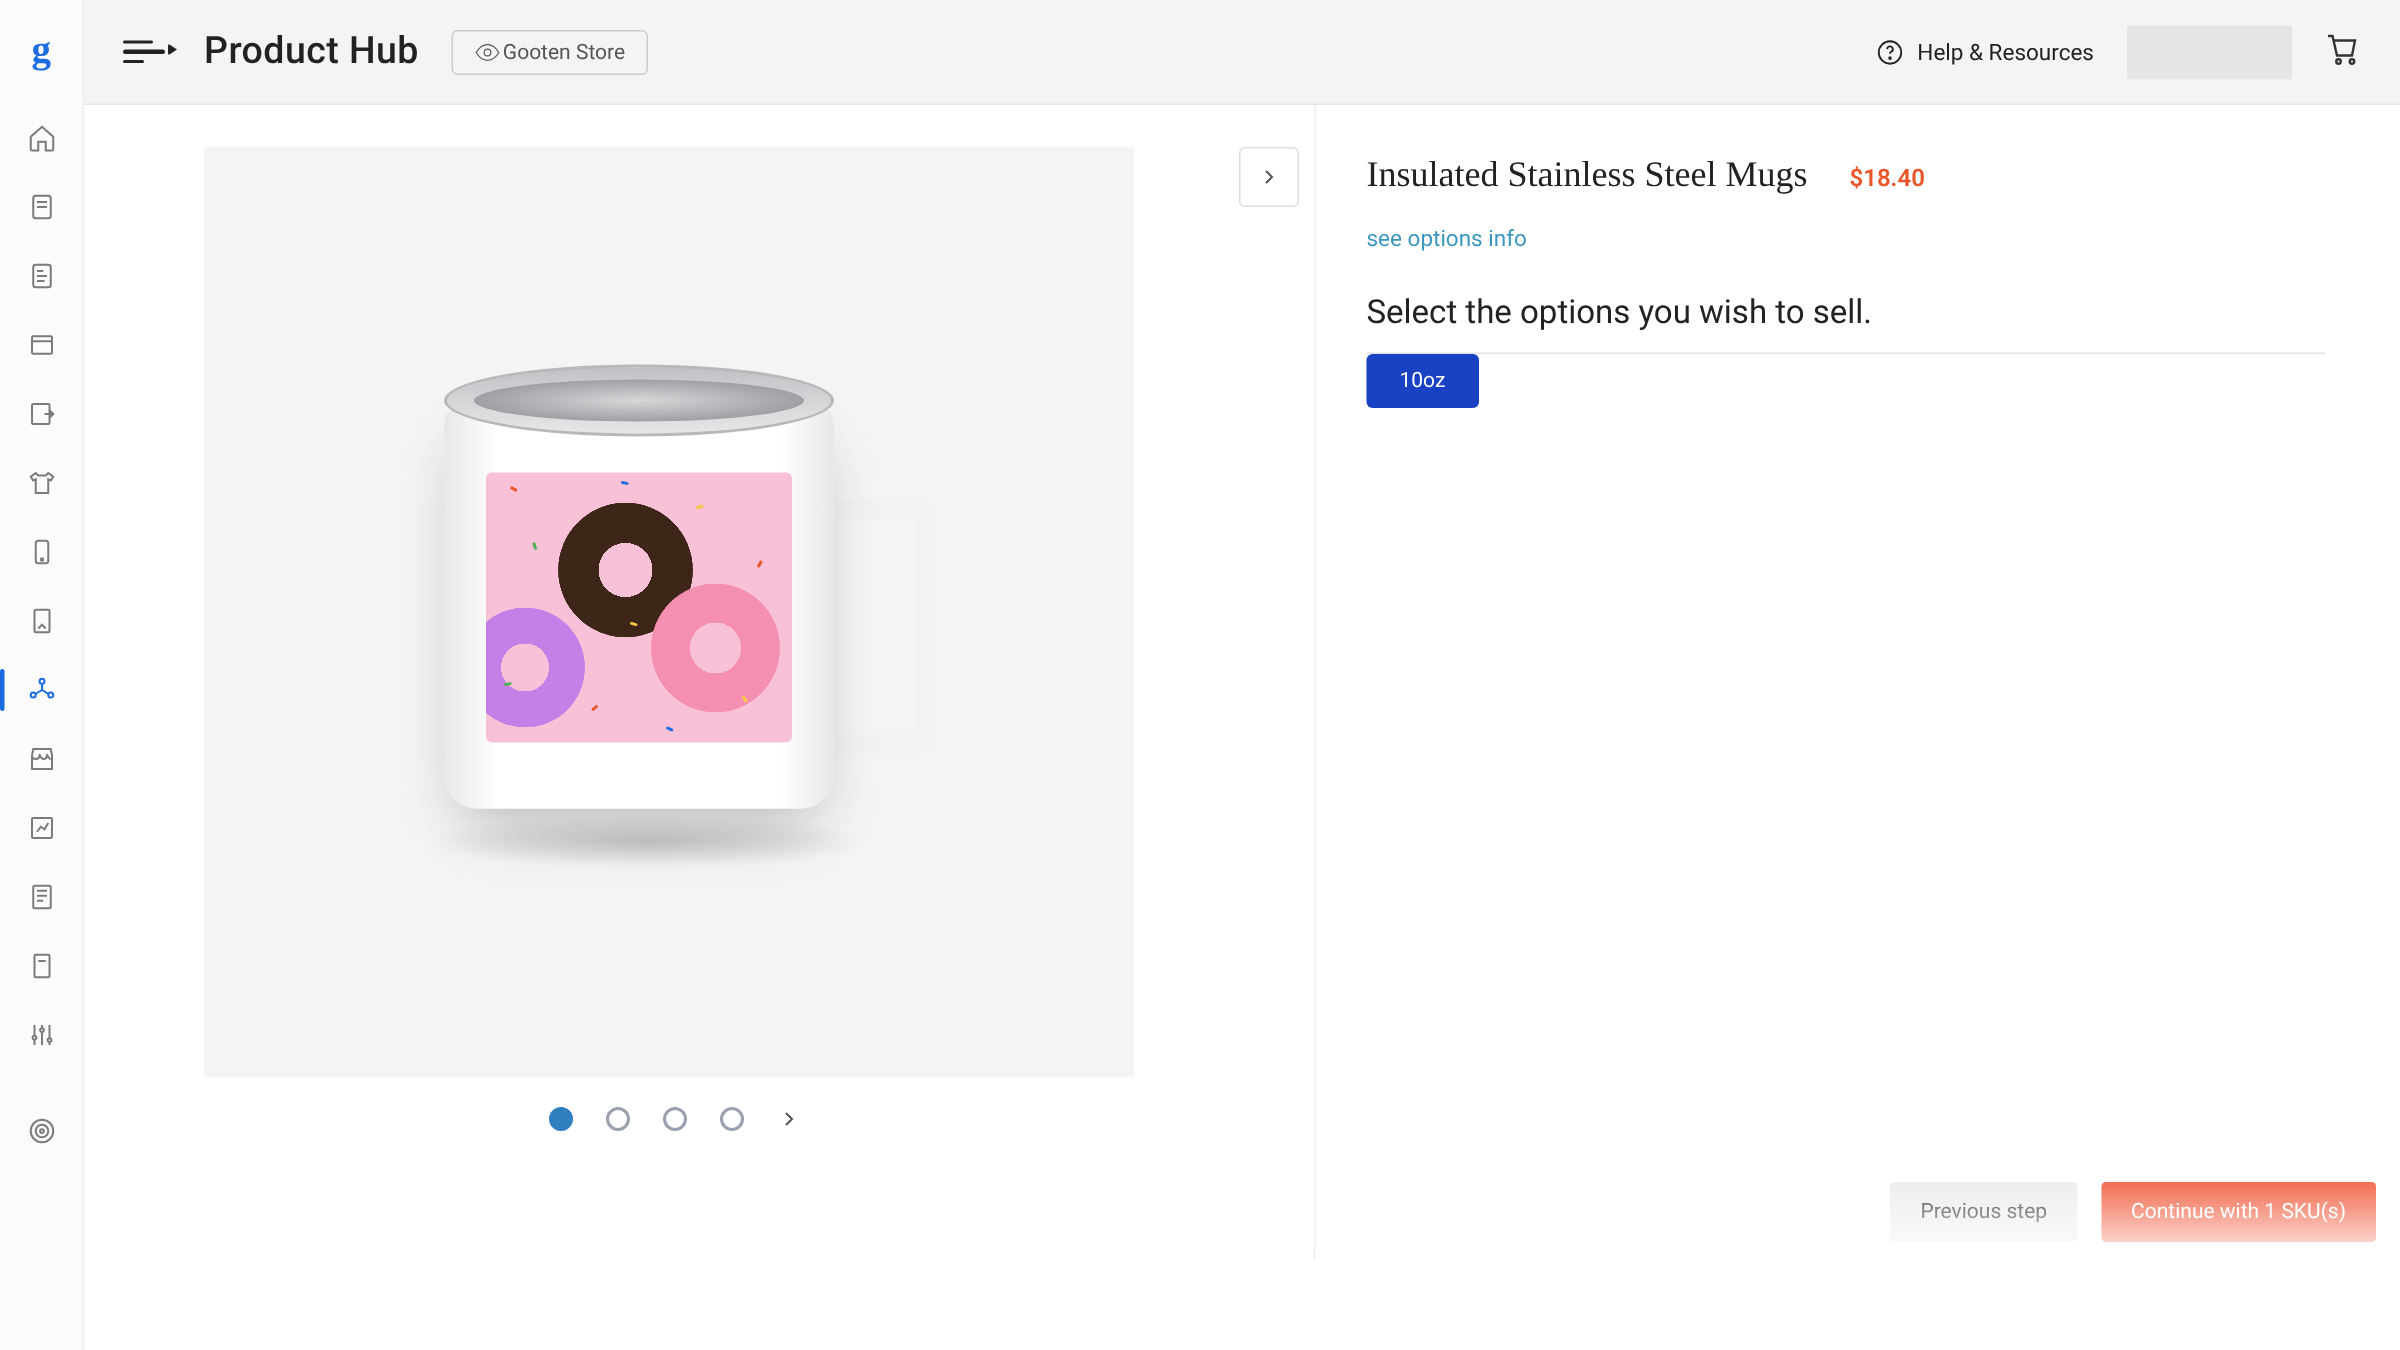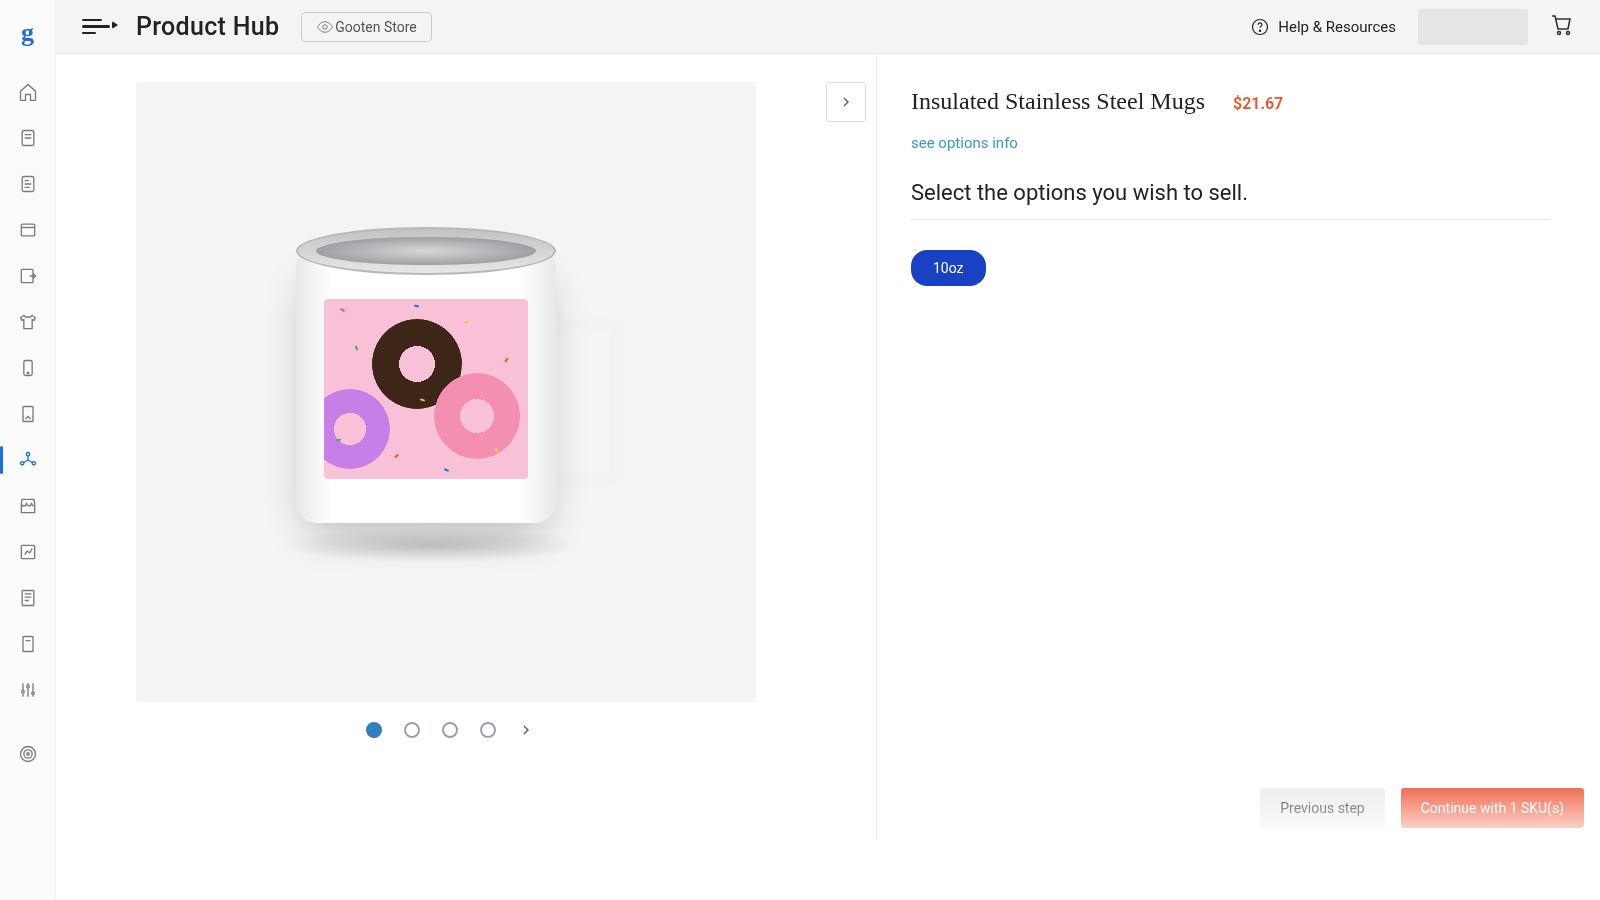--- a/index.html
+++ b/index.html
@@ -12,21 +12,21 @@
 .rail .nav-icon{width:24px;height:24px;display:flex;align-items:center;justify-content:center;color:#7b7b7b;cursor:pointer}
 .rail .nav-icon.active{color:#1d6ce0;position:relative}
 .rail .nav-icon.active::before{content:"";position:absolute;left:-16px;top:-2px;width:3px;height:28px;background:#1d6ce0;border-radius:2px}
 .rail .nav-icon svg{width:20px;height:20px;stroke:currentColor;stroke-width:1.6;fill:none}
 .rail .spacer{margin-top:18px}
 
 
 .main{flex:1;display:flex;flex-direction:column}
 
 
-.topbar{height:54px;background:#f4f4f4;border-bottom:1px solid #e6e6e6;display:flex;align-items:center;padding:0 26px;gap:22px}
+.topbar{height:70px;background:#f4f4f4;border-bottom:1px solid #e6e6e6;display:flex;align-items:center;padding:0 26px;gap:22px}
 .menu-icon{display:flex;flex-direction:column;gap:4px;cursor:pointer;padding-right:4px}
 .menu-icon span{display:block;height:2.5px;background:#222;border-radius:2px}
 .menu-icon span:nth-child(1){width:20px}
 .menu-icon span:nth-child(2){width:28px}
 .menu-icon span:nth-child(3){width:14px}
 .menu-icon .tri{width:0;height:0;border-top:4px solid transparent;border-bottom:4px solid transparent;border-left:6px solid #222;background:none;position:absolute;margin-left:30px;margin-top:2px}
 .topbar h1{font-size:25px;font-weight:500;letter-spacing:.3px}
 .store-pill{border:1px solid #ccc;border-radius:4px;padding:5px 14px;display:flex;align-items:center;gap:1px;font-size:14px;color:#555;cursor:pointer}
 .store-pill svg{width:18px;height:18px;stroke:#555;fill:none}
 .topbar .grow{flex:1}
@@ -60,23 +60,23 @@
 .dot{width:16px;height:16px;border-radius:50%;border:2px solid #9aa0b0;cursor:pointer}
 .dot.active{background:#2f7fc1;border-color:#2f7fc1}
 .dots svg{width:16px;height:16px;stroke:#555;fill:none;stroke-width:2;cursor:pointer}
 
 
 .right{flex:1;padding:34px 50px 20px 34px;border-left:1px solid #eee;position:relative}
 .title-row{display:flex;align-items:baseline;gap:28px;margin-bottom:18px}
 .title-row h2{font-size:24px;font-weight:400;font-family:Liberation Serif, serif}
 .price{color:#e8562a;font-size:16px;font-weight:600}
 .info-link{color:#3b97bf;font-size:15px;cursor:pointer;display:inline-block;margin-bottom:28px}
-.select-line{font-size:22px;padding-bottom:14px;border-bottom:1px solid #e2e2e2;margin-bottom:30px}
+.select-line{font-size:22px;padding-bottom:14px;border-bottom:1px solid #e2e2e2;}
 .size-label{font-size:21px;margin-bottom:24px}
-.chip{display:inline-block;background:#1841c4;color:#fff;padding:10px 22px;border-radius:16px;font-size:14px;cursor:pointer}
+.chip{display:inline-block;background:#1841c4;color:#fff;padding:10px 22px;border-radius:4px;font-size:14px;cursor:pointer}
 
 
 .foot{position:absolute;bottom:0px;right:16px;display:flex;gap:16px;align-items:center;padding-bottom:12px}
 .btn-prev{background:#ececec;color:#333;padding:12px 20px;border-radius:3px;font-size:14px;cursor:pointer}
 .btn-continue{background:#f05a3c;color:#fff;padding:12px 20px;border-radius:3px;font-size:14px;cursor:pointer}
 .fade{position:absolute;bottom:0;left:0;right:0;height:60px;background:linear-gradient(transparent,rgba(255,255,255,.9));pointer-events:none}
 </style>
 </head>
 <body>
 
@@ -249,21 +249,21 @@
           <div class="dot"></div>
           <svg viewBox="0 0 24 24">
               <path d="M9 6l6 6-6 6"></path>
             </svg>
         </div>
       </div>
 
       <div class="right">
         <div class="title-row">
           <h2>Insulated Stainless Steel Mugs</h2>
-          <span class="price">$21.67</span>
+          <span class="price">$18.40</span>
         </div>
         <span class="info-link">see options info</span>
         <div class="select-line">Select the options you wish to sell.</div>
         <div class="chip">10oz</div>
 
         <div class="foot">
           <div class="btn-prev">Previous step</div>
           <div class="btn-continue">Continue with 1 SKU(s)</div>
         </div>
         <div class="fade"></div>

